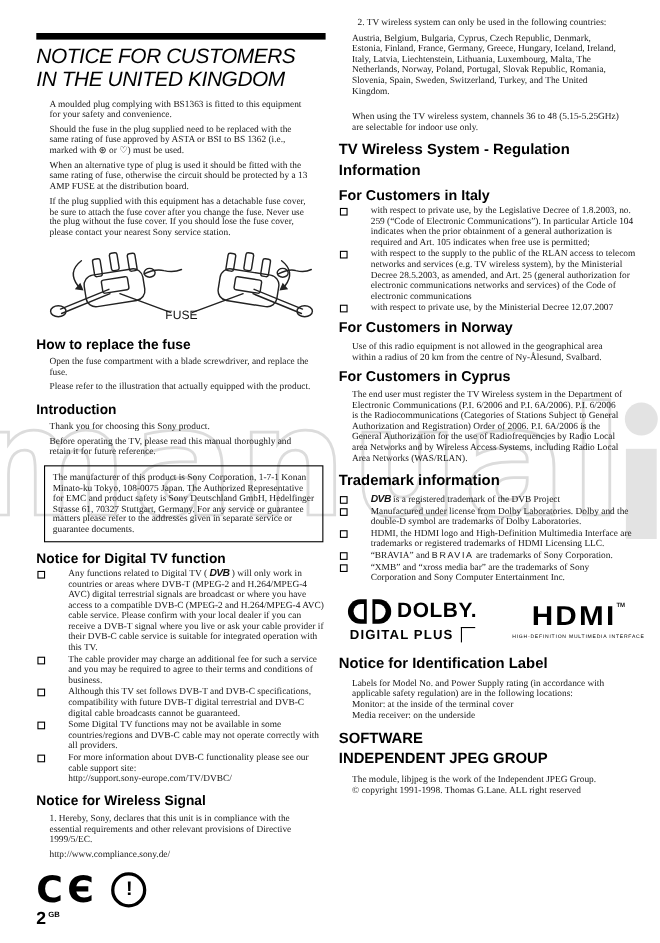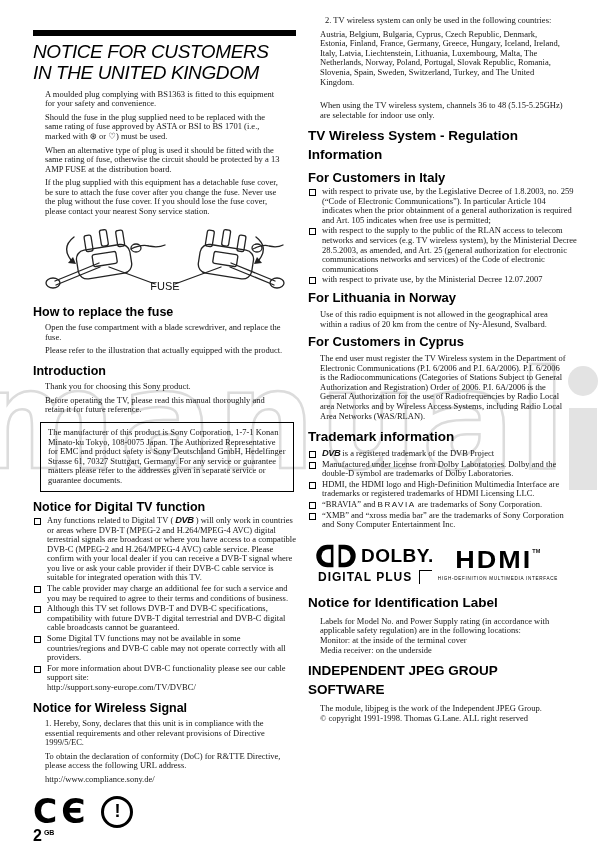--- a/index.html
+++ b/index.html
@@ -50,35 +50,35 @@
     font-family:"Liberation Sans", sans-serif; font-weight:bold; color:#000;
     font-size:13px; line-height:1.15; margin:6px 0 1px;
   }
 
   .mbox {
     border:1px solid #000; padding:5px 7px; margin:7px 2px 7px 7px;
     font-size:8.5px; line-height:9.6px;
   }
 
   ul.cklist { list-style:none; margin:1px 0 2px; padding:0; }
-  ul.cklist li { display:flex; font-size:8.5px; line-height:9.6px; margin:1px 0; }
+  ul.cklist li { display:flex; font-size:8.5px; line-height:9.6px; margin:1px 0;gap:15px; }
   .ck {
     flex:0 0 auto; width:5px; height:5px; border:1px solid #000;
     margin:2px 6px 0 1px;
   }
   .t { flex:1 1 auto; }
 
   .dvb { font-family:"Liberation Sans", sans-serif; font-weight:bold; font-style:italic; letter-spacing:-0.5px; font-size:1.1em; }
   .bravia { font-family:"Liberation Sans", sans-serif; letter-spacing:1.5px; font-size:0.95em; }
   .url { word-break:break-all; }
 
   .illus { margin:3px 0 0 0; text-align:center; }
 
   
-  .logos-row { display:flex; align-items:flex-start; gap:4px; margin:14px 0 10px 8px; }
+  .logos-row { display:flex; align-items:flex-start; gap:32px; margin:14px 0 10px 8px; }
   .dolby-top { display:flex; align-items:center; gap:5px; }
   .dolby-word { font-family:"Liberation Sans", sans-serif; font-weight:bold; font-size:19px; letter-spacing:0.5px; color:#000; }
   .dolby-bottom { display:flex; align-items:flex-start; margin-top:2px; }
   .dolby-sub { font-family:"Liberation Sans", sans-serif; font-weight:bold; font-size:12px; letter-spacing:1px; color:#000; margin-left:2px; }
   .dolby-corner { display:inline-block; width:12px; height:13px; border-top:1.5px solid #000; border-left:1.5px solid #000; margin-left:7px; }
   .hdmi { display:flex; flex-direction:column; align-items:center; margin-top:4px; }
   .hdmi-word-row { display:flex; align-items:flex-start; }
   .hdmi-word { font-family:"Liberation Sans", sans-serif; font-weight:bold; font-size:27px; line-height:0.95; letter-spacing:2px; color:#000; transform:scaleY(0.92); }
   .hdmi-tm { font-family:"Liberation Sans", sans-serif; font-size:5.5px; font-weight:bold; margin-top:0; }
   .hdmi-sub { font-family:"Liberation Sans", sans-serif; font-size:4.6px; letter-spacing:0.7px; color:#000; margin-top:2px; white-space:nowrap; }
@@ -111,21 +111,21 @@
 
   <div class="col col-left">
 
     <div class="topbar"></div>
     <div class="doc-title">
       <div>NOTICE FOR CUSTOMERS</div>
       <div>IN THE UNITED KINGDOM</div>
     </div>
 
     <p>A moulded plug complying with BS1363 is fitted to this equipment for your safety and convenience.</p>
-    <p>Should the fuse in the plug supplied need to be replaced with the same rating of fuse approved by ASTA or BSI to BS 1701 (i.e., marked with ⊛ or ♡) must be used.</p>
+    <p>Should the fuse in the plug supplied need to be replaced with the same rating of fuse approved by ASTA or BSI to BS 1362 (i.e., marked with ⊛ or ♡) must be used.</p>
     <p>When an alternative type of plug is used it should be fitted with the same rating of fuse, otherwise the circuit should be protected by a 13 AMP FUSE at the distribution board.</p>
     <p>If the plug supplied with this equipment has a detachable fuse cover, be sure to attach the fuse cover after you change the fuse. Never use the plug without the fuse cover. If you should lose the fuse cover, please contact your nearest Sony service station.</p>
 
     <div class="illus">
       <svg width="244" height="72" viewBox="0 0 244 72">
         <g fill="none" stroke="#222" stroke-width="1.3" stroke-linecap="round" stroke-linejoin="round">
 
           <g transform="rotate(-9 62 40)">
             <rect x="34" y="26" width="54" height="29" rx="9"></rect>
             <rect x="45" y="12" width="7" height="16" rx="2"></rect>
@@ -194,21 +194,20 @@
         <span class="ck"></span>
         <span class="t">
           <span>For more information about DVB-C functionality please see our cable support site:</span><br>
           <span class="url">http://support.sony-europe.com/TV/DVBC/</span>
         </span>
       </li>
     </ul>
 
     <div class="h-lg">Notice for Wireless Signal</div>
     <p>1. Hereby, Sony, declares that this unit is in compliance with the essential requirements and other relevant provisions of Directive 1999/5/EC.</p>
-    <p>To obtain the declaration of conformity (DoC) for R&amp;TTE Directive, please access the following URL address.</p>
     <p class="url">http://www.compliance.sony.de/</p>
 
     <div class="ce-row">
       <span class="ce-letters">CЄ</span>
       <span class="alert-circle">
           <span>!</span>
         </span>
     </div>
   </div>
 
@@ -229,21 +228,21 @@
       <li>
         <span class="ck"></span>
         <span class="t">with respect to the supply to the public of the RLAN access to telecom networks and services (e.g. TV wireless system), by the Ministerial Decree 28.5.2003, as amended, and Art. 25 (general authorization for electronic communications networks and services) of the Code of electronic communications</span>
       </li>
       <li>
         <span class="ck"></span>
         <span class="t">with respect to private use, by the Ministerial Decree 12.07.2007</span>
       </li>
     </ul>
 
-    <div class="h-md">For Lithuania in Norway</div>
+    <div class="h-md">For Customers in Norway</div>
     <p>Use of this radio equipment is not allowed in the geographical area within a radius of 20 km from the centre of Ny-Ålesund, Svalbard.</p>
 
     <div class="h-md">For Customers in Cyprus</div>
     <p>The end user must register the TV Wireless system in the Department of Electronic Communications (P.I. 6/2006 and P.I. 6A/2006). P.I. 6/2006 is the Radiocommunications (Categories of Stations Subject to General Authorization and Registration) Order of 2006. P.I. 6A/2006 is the General Authorization for the use of Radiofrequencies by Radio Local area Networks and by Wireless Access Systems, including Radio Local Area Networks (WAS/RLAN).</p>
 
     <div class="h-xl">Trademark information</div>
     <ul class="cklist">
       <li>
         <span class="ck"></span>
         <span class="t"><span class="dvb">DVB</span><span> is a registered trademark of the DVB Project</span></span>
@@ -292,22 +291,22 @@
     </div>
 
     <div class="h-xl">Notice for Identification Label</div>
     <p>
       <span>Labels for Model No. and Power Supply rating (in accordance with applicable safety regulation) are in the following locations:</span><br>
       <span>Monitor: at the inside of the terminal cover</span><br>
       <span>Media receiver: on the underside</span>
     </p>
 
     <div class="h-xl">
+      <div>SOFTWARE</div>
       <div>INDEPENDENT JPEG GROUP</div>
-      <div>SOFTWARE</div>
     </div>
     <p>
       <span>The module, libjpeg is the work of the Independent JPEG Group.</span><br>
       <span>© copyright 1991-1998. Thomas G.Lane. ALL right reserved</span>
     </p>
   </div>
 
   <div class="footer">
     <span class="pg">2</span><span class="pg-region">GB</span>
   </div>

